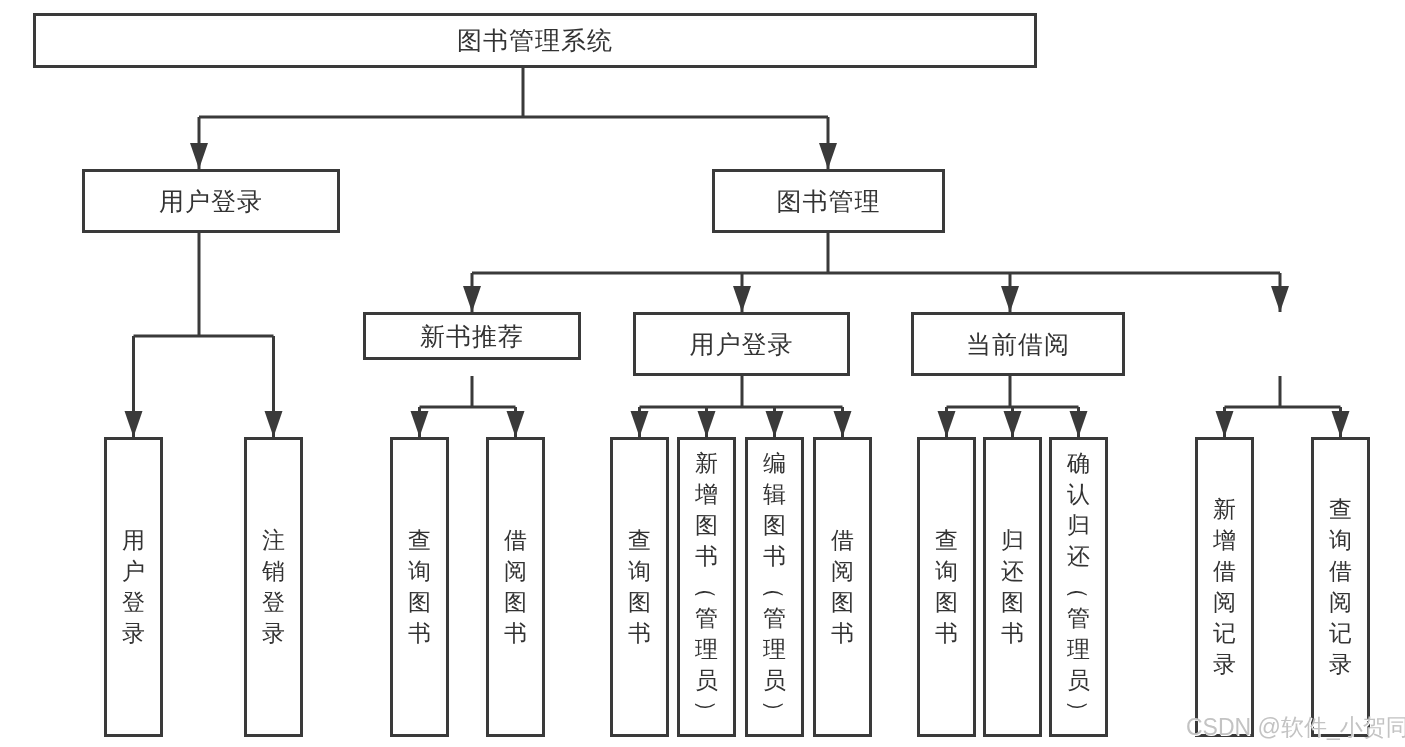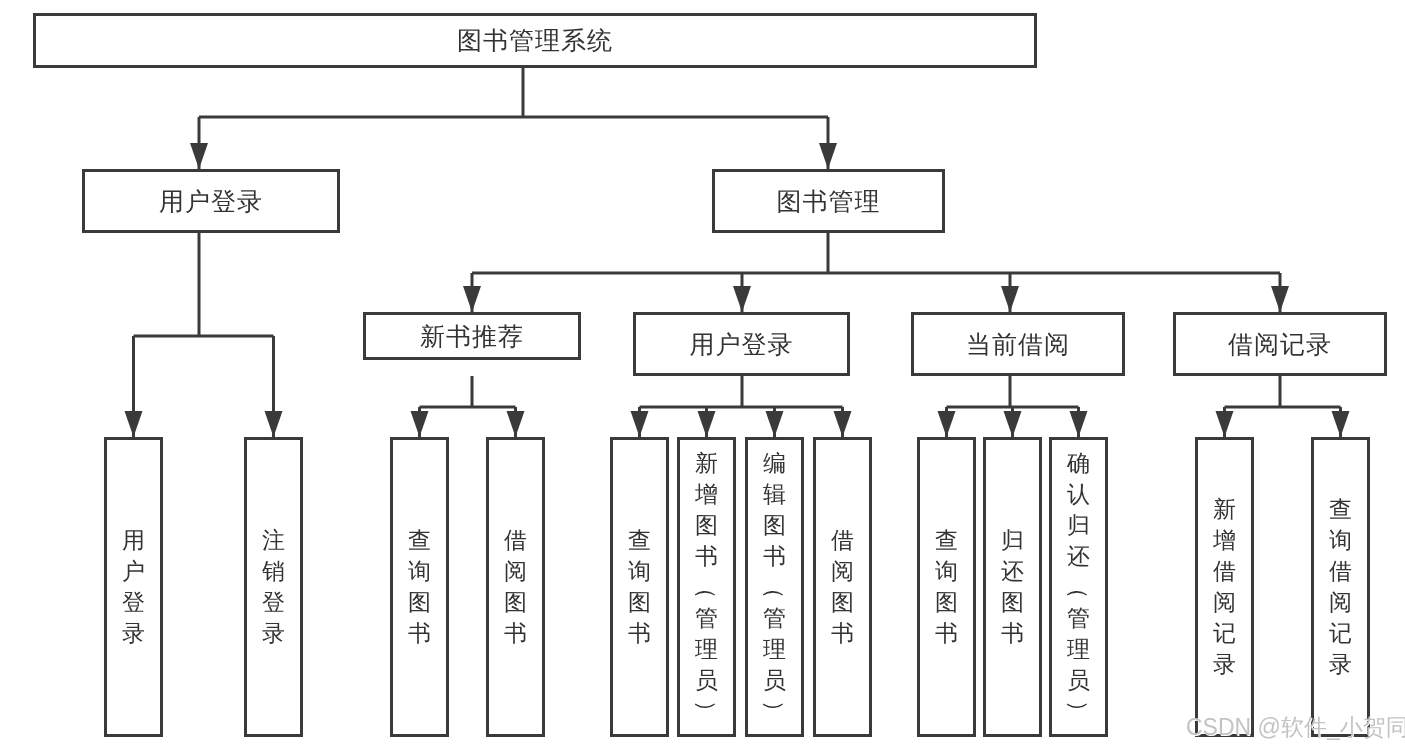--- a/index.html
+++ b/index.html
@@ -102,21 +102,20 @@
   </svg>
 
   <div class="hbox" style="left:33px; top:13px; width:1004px; height:55px;">图书管理系统</div>
 
   <div class="hbox" style="left:82px; top:169px; width:258px; height:64px;">用户登录</div>
   <div class="hbox" style="left:712px; top:169px; width:233px; height:64px;">图书管理</div>
 
   <div class="hbox" style="left:363px; top:312px; width:218px; height:48px;">新书推荐</div>
   <div class="hbox" style="left:633px; top:312px; width:217px; height:64px;">用户登录</div>
   <div class="hbox" style="left:903px; top:312px; width:214px; height:64px;margin-left:8px;">当前借阅</div>
-  <div class="hbox" style="left:1173px; top:312px; width:214px; height:64px;">借阅记录</div>
 
   <div class="vbox" style="left:104px; top:437px; width:59px; height:300px;">
       <span>用</span>
       <span>户</span>
       <span>登</span>
       <span>录</span>
     </div>
   <div class="vbox" style="left:244px; top:437px; width:59px; height:300px;">
       <span>注</span>
       <span>销</span>

